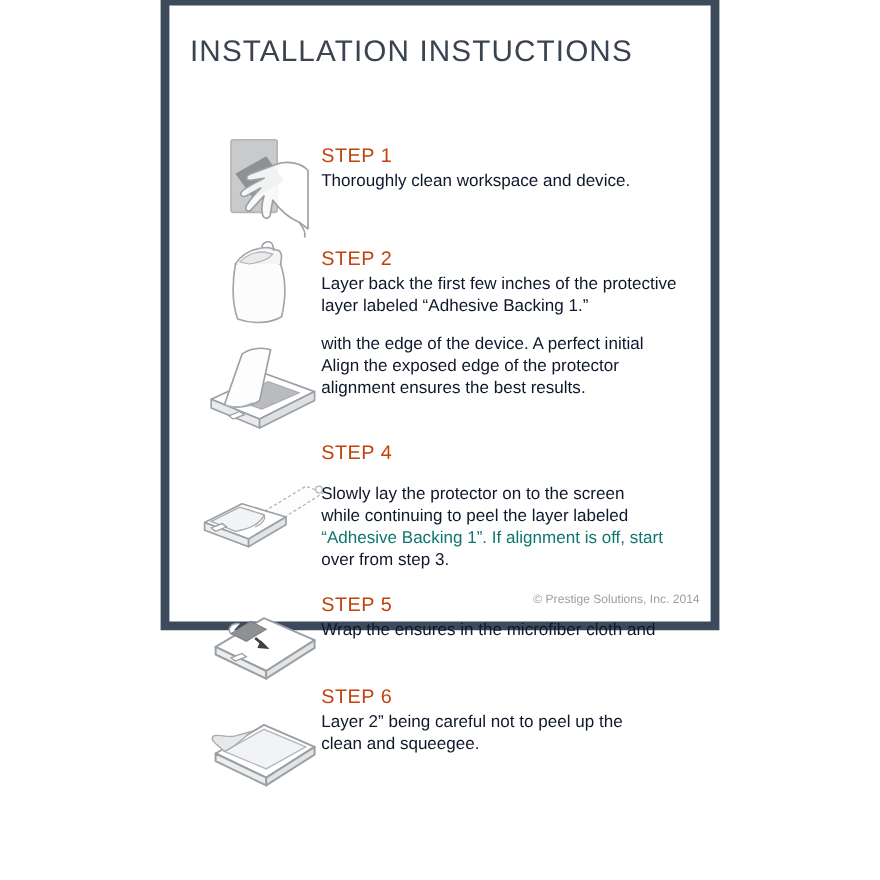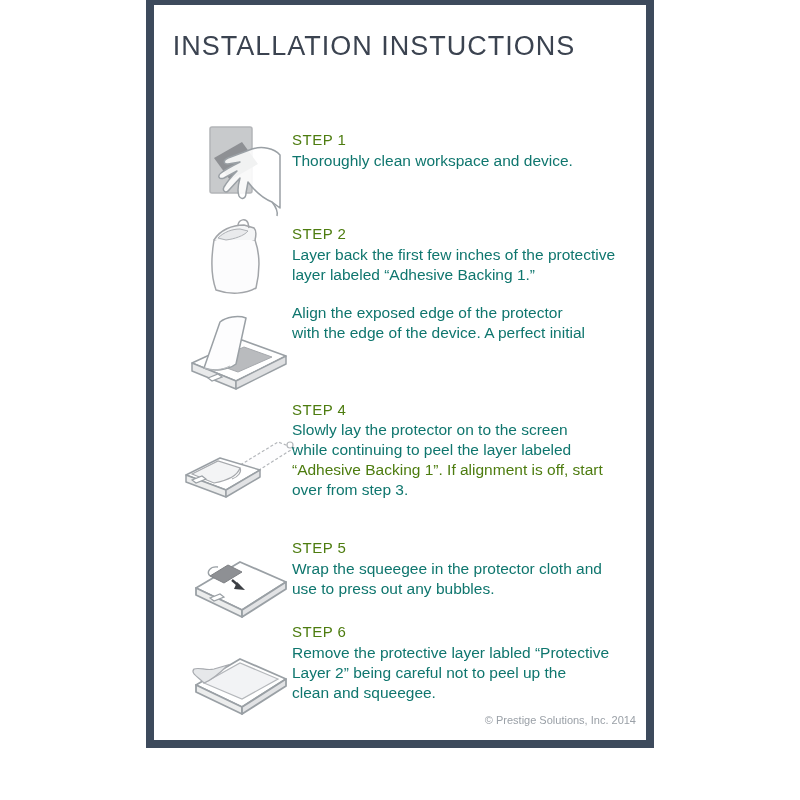--- a/index.html
+++ b/index.html
@@ -1,29 +1,29 @@
 <!DOCTYPE html>
 <html><head>
 <meta charset="utf-8">
 <style>
   html,body{margin:0;padding:0;background:#ffffff;width:800px;height:800px;
     font-family:"Liberation Sans","DejaVu Sans",sans-serif;}
   .page{position:relative;width:800px;height:800px;background:#ffffff;overflow:hidden;}
-  .card{position:absolute;left:146px;top:0;width:508px;height:748px;box-sizing:border-box;
+  .card{position:absolute;left:146px;top:0;width:508px;height:573px;box-sizing:border-box;
     border:8px solid #3d4a5c;border-top-width:5px;background:#ffffff;}
   .title{position:absolute;left:0;right:0;top:26px;text-align:center;
     transform:translateX(-26px);font-size:27px;font-weight:400;letter-spacing:1px;
     color:#3b4350;margin:0;}
   .step{position:absolute;left:0;right:0;height:0;}
   .step-icon{position:absolute;}
   .step-text{position:absolute;left:138px;width:330px;}
-  .step-h{font-size:15px;color:#4d7c0f;letter-spacing:0.5px;margin:0 0 3px 0;}
-  .step .line{font-size:15.5px;line-height:20px;color:#0f766e;margin:0;}
-  .step .line[data-muted="true"]{color:#4d7c0f;}
-  .step-text.big-gap .step-h{margin-bottom:2px;}
+  .step-h{font-size:18px;color:#c2410c;letter-spacing:0.5px;margin:0 0 3px 0;}
+  .step .line{font-size:15.5px;line-height:20px;color:#0f172a;margin:0;}
+  .step .line[data-muted="true"]{color:#0f766e;}
+  .step-text.big-gap .step-h{margin-bottom:18px;}
   .footer{position:absolute;right:10px;bottom:14px;font-size:11px;color:#9aa0a7;}
   svg{display:block;}
 </style>
 </head>
 <body>
 
 <div class="page">
   <div class="card">
 
     <h1 class="title">INSTALLATION INSTUCTIONS</h1>
@@ -65,22 +65,23 @@
           <polygon points="6,57 56,34 100,50 50,75" fill="#ffffff" stroke="#9aa0a5" stroke-width="1.5" stroke-linejoin="round"></polygon>
           <polygon points="6,57 50,75 50,83 6,65" fill="#e9eaeb" stroke="#9aa0a5" stroke-width="1.5" stroke-linejoin="round"></polygon>
           <polygon points="50,75 100,50 100,58 50,83" fill="#dfe0e2" stroke="#9aa0a5" stroke-width="1.5" stroke-linejoin="round"></polygon>
           <polygon points="24,56 58,41 86,51 52,66" fill="#b9bbbe" stroke="#a6a9ad" stroke-width="1"></polygon>
           <path d="M18,62 L34,16 C40,11 52,9 60,12 L50,58 C42,64 28,66 18,62 Z" fill="#fdfdfe" stroke="#9aa0a5" stroke-width="1.5" stroke-linejoin="round"></path>
           <path d="M18,62 C26,65 36,64 44,60" fill="none" stroke="#b4b7bb" stroke-width="1"></path>
           <polygon points="22,72 32,68 36,71 26,75" fill="#ffffff" stroke="#9aa0a5" stroke-width="1.2"></polygon>
         </svg>
       </div>
       <div class="step-text" style="top:298px">
+        <p class="line" data-muted="false">with the edge of the device. A perfect initial</p>
         <p class="line" data-muted="false">Align the exposed edge of the protector</p>
-        <p class="line" data-muted="false">with the edge of the device. A perfect initial</p>
+        <p class="line" data-muted="false">alignment ensures the best results.</p>
       </div>
     </div>
 
     <div class="step">
       <div class="step-icon" style="left:26px;top:427px">
         <svg width="120" height="75" viewBox="0 0 120 75">
           <polygon points="52,38 98,10 114,16 68,45" fill="#fdfdfe" stroke="#b4b7bb" stroke-width="1.2" stroke-dasharray="3 2"></polygon>
           <circle cx="110" cy="13" r="3" fill="#ffffff" stroke="#b4b7bb" stroke-width="1.2"></circle>
           <polygon points="6,43 40,26 80,38 46,58" fill="#ffffff" stroke="#9aa0a5" stroke-width="1.5" stroke-linejoin="round"></polygon>
           <polygon points="6,43 46,58 46,65 6,50" fill="#eceded" stroke="#9aa0a5" stroke-width="1.5" stroke-linejoin="round"></polygon>
@@ -107,38 +108,36 @@
           <polygon points="54,64 98,36 98,43 54,71" fill="#e2e3e5" stroke="#9aa0a5" stroke-width="1.8" stroke-linejoin="round"></polygon>
           <path d="M22,30 C18,26 22,20 30,21" fill="#ffffff" stroke="#9aa0a5" stroke-width="1.4"></path>
           <polygon points="22,30 40,19 54,26 36,37" fill="#8e9094" stroke="#7e8084" stroke-width="1"></polygon>
           <line x1="44" y1="34" x2="51" y2="40" stroke="#3c3f44" stroke-width="2.4"></line>
           <polygon points="49,36 57,44 46,43" fill="#3c3f44"></polygon>
           <polygon points="22,52 32,48 36,51 26,55" fill="#ffffff" stroke="#9aa0a5" stroke-width="1.2"></polygon>
         </svg>
       </div>
       <div class="step-text" style="top:534px">
         <p class="step-h">STEP 5</p>
-        <p class="line" data-muted="false">Wrap the squeegee in the protector cloth and</p>
-        <p class="line" data-muted="false">use to press out any bubbles.</p>
+        <p class="line" data-muted="false">Wrap the ensures in the microfiber cloth and</p>
       </div>
     </div>
 
     <div class="step">
       <div class="step-icon" style="left:34px;top:636px">
         <svg width="105" height="80" viewBox="0 0 105 80">
           <polygon points="8,44 52,18 98,38 54,66" fill="#ffffff" stroke="#9aa0a5" stroke-width="1.8" stroke-linejoin="round"></polygon>
           <polygon points="8,44 54,66 54,73 8,51" fill="#eceded" stroke="#9aa0a5" stroke-width="1.8" stroke-linejoin="round"></polygon>
           <polygon points="54,66 98,38 98,45 54,73" fill="#e2e3e5" stroke="#9aa0a5" stroke-width="1.8" stroke-linejoin="round"></polygon>
           <polygon points="16,42 52,22 90,38 54,58" fill="#f0f1f3" fill-opacity="0.85" stroke="#b4b7bb" stroke-width="1.2"></polygon>
           <path d="M16,42 C10,36 2,32 6,28 C12,26 18,30 26,28 L40,24 C34,30 26,38 16,42 Z" fill="#e6e8ea" stroke="#a8abb0" stroke-width="1.2"></path>
         </svg>
       </div>
       <div class="step-text" style="top:618px">
         <p class="step-h">STEP 6</p>
-        <p class="line" data-muted="false">Remove the protective layer labled “Protective</p>
         <p class="line" data-muted="false">Layer 2” being careful not to peel up the</p>
         <p class="line" data-muted="false">clean and squeegee.</p>
       </div>
     </div>
 
     <div class="footer">© Prestige Solutions, Inc. 2014</div>
   </div>
 </div>
 
 </body></html>

